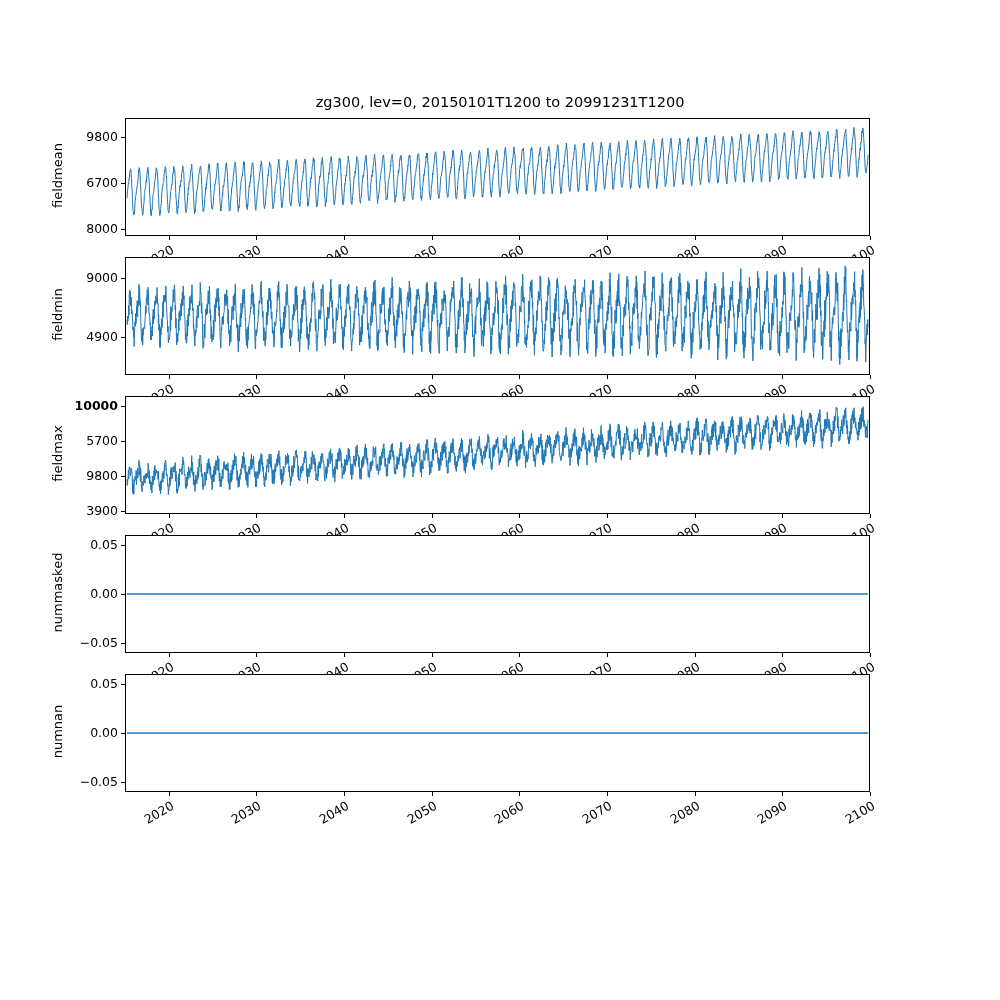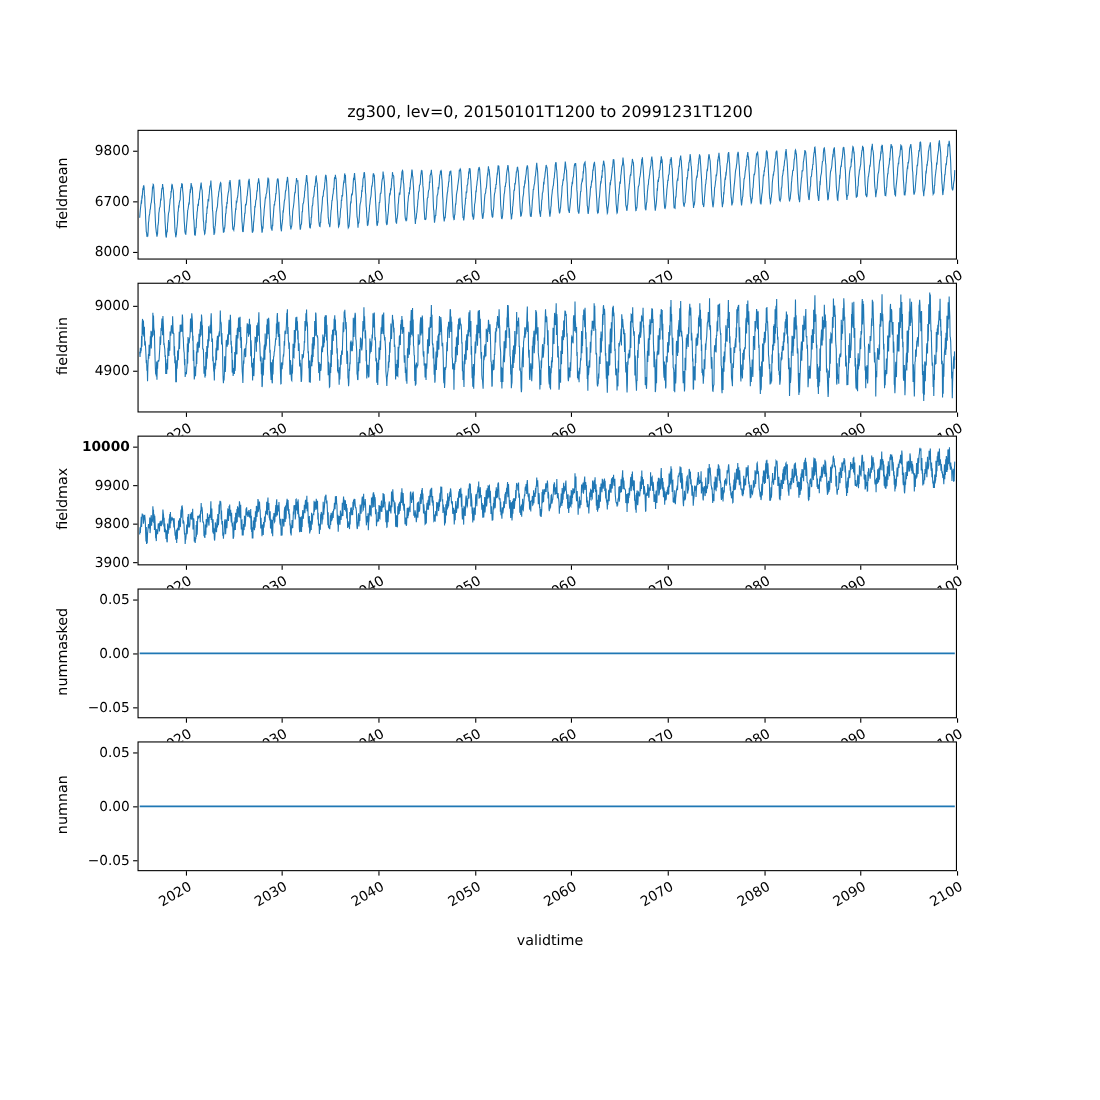--- a/index.html
+++ b/index.html
@@ -165,21 +165,21 @@
         <svg viewBox="0 0 743 116" preserveAspectRatio="none">
           <path d="M1.00 88.89 L1.29 82.40 L1.57 87.58 L1.86 82.46 L2.14 78.69 L2.43 72.89 L2.71 82.09 L3.00 75.40 L3.28 69.81 L3.57 71.84 L3.85 71.68 L4.14 70.77 L4.42 79.04 L4.71 76.97 L4.99 74.44 L5.28 71.67 L5.56 71.54 L5.85 74.02 L6.13 77.46 L6.42 87.82 L6.70 95.35 L6.99 82.10 L7.27 97.51 L7.56 87.08 L7.84 96.82 L8.13 88.13 L8.41 85.15 L8.70 82.42 L8.98 79.49 L9.27 81.04 L9.55 82.16 L9.84 83.31 L10.12 73.56 L10.41 87.63 L10.69 84.19 L10.98 76.07 L11.26 73.58 L11.55 71.34 L11.83 81.01 L12.12 74.98 L12.40 76.17 L12.69 77.24 L12.97 63.16 L13.26 68.58 L13.54 66.46 L13.83 78.40 L14.12 70.42 L14.40 84.72 L14.69 71.79 L14.97 77.61 L15.26 83.56 L15.54 92.26 L15.83 91.32 L16.11 94.91 L16.40 84.65 L16.68 84.85 L16.97 84.83 L17.25 88.63 L17.54 85.67 L17.82 78.82 L18.11 81.00 L18.39 83.47 L18.68 78.55 L18.96 86.22 L19.25 79.18 L19.53 76.91 L19.82 78.87 L20.10 81.21 L20.39 76.29 L20.67 81.34 L20.96 77.22 L21.24 79.88 L21.53 78.15 L21.81 74.68 L22.10 66.17 L22.38 69.17 L22.67 71.43 L22.95 81.64 L23.24 73.74 L23.52 86.77 L23.81 78.96 L24.09 86.31 L24.38 83.81 L24.66 87.25 L24.95 92.96 L25.23 85.01 L25.52 92.01 L25.80 95.99 L26.09 95.21 L26.37 78.98 L26.66 82.60 L26.94 88.12 L27.23 81.45 L27.52 84.89 L27.80 74.34 L28.09 75.16 L28.37 70.28 L28.66 83.18 L28.94 68.52 L29.23 78.79 L29.51 74.16 L29.80 74.13 L30.08 76.39 L30.37 72.83 L30.65 75.65 L30.94 74.40 L31.22 74.42 L31.51 76.30 L31.79 78.18 L32.08 82.53 L32.36 74.18 L32.65 83.19 L32.93 85.59 L33.22 89.92 L33.50 87.11 L33.79 93.57 L34.07 88.00 L34.36 84.92 L34.64 96.73 L34.93 83.80 L35.21 92.89 L35.50 82.76 L35.78 83.71 L36.07 85.33 L36.35 76.22 L36.64 83.21 L36.92 85.01 L37.21 74.12 L37.49 79.31 L37.78 81.19 L38.06 81.47 L38.35 69.85 L38.63 66.33 L38.92 73.59 L39.20 63.43 L39.49 63.06 L39.77 64.29 L40.06 67.34 L40.35 78.97 L40.63 77.29 L40.92 76.89 L41.20 78.16 L41.49 84.85 L41.77 89.21 L42.06 87.57 L42.34 97.56 L42.63 92.88 L42.91 93.56 L43.20 90.09 L43.48 84.39 L43.77 79.91 L44.05 88.59 L44.34 86.51 L44.62 72.76 L44.91 82.72 L45.19 70.25 L45.48 77.38 L45.76 81.14 L46.05 80.95 L46.33 81.52 L46.62 79.51 L46.90 70.00 L47.19 73.30 L47.47 75.03 L47.76 72.39 L48.04 68.73 L48.33 74.83 L48.61 74.62 L48.90 74.46 L49.18 65.48 L49.47 84.31 L49.75 76.75 L50.04 74.16 L50.32 76.33 L50.61 95.36 L50.89 91.16 L51.18 93.87 L51.46 96.56 L51.75 92.21 L52.03 93.27 L52.32 80.27 L52.60 90.97 L52.89 76.61 L53.18 89.20 L53.46 84.33 L53.75 71.85 L54.03 75.01 L54.32 73.48 L54.60 72.52 L54.89 72.94 L55.17 73.12 L55.46 71.66 L55.74 70.72 L56.03 77.66 L56.31 67.11 L56.60 70.25 L56.88 60.25 L57.17 67.77 L57.45 63.68 L57.74 65.24 L58.02 68.54 L58.31 76.70 L58.59 78.24 L58.88 77.04 L59.16 79.35 L59.45 90.49 L59.73 86.05 L60.02 91.44 L60.30 91.49 L60.59 79.86 L60.87 81.44 L61.16 89.08 L61.44 75.08 L61.73 75.98 L62.01 82.48 L62.30 79.42 L62.58 69.64 L62.87 77.79 L63.15 73.90 L63.44 73.64 L63.72 79.36 L64.01 80.75 L64.29 70.81 L64.58 73.81 L64.86 71.00 L65.15 73.63 L65.43 67.17 L65.72 58.66 L66.01 75.78 L66.29 66.76 L66.58 65.31 L66.86 78.20 L67.15 75.76 L67.43 87.08 L67.72 74.97 L68.00 88.27 L68.29 82.85 L68.57 84.27 L68.86 92.87 L69.14 94.43 L69.43 89.70 L69.71 77.94 L70.00 79.03 L70.28 86.43 L70.57 81.56 L70.85 86.75 L71.14 79.83 L71.42 74.54 L71.71 82.58 L71.99 70.33 L72.28 72.84 L72.56 80.51 L72.85 75.90 L73.13 61.75 L73.42 70.15 L73.70 63.43 L73.99 58.23 L74.27 59.66 L74.56 58.77 L74.84 61.49 L75.13 75.37 L75.41 67.08 L75.70 78.84 L75.98 79.97 L76.27 76.65 L76.55 90.13 L76.84 87.08 L77.12 92.70 L77.41 88.20 L77.69 88.96 L77.98 80.77 L78.26 76.53 L78.55 75.04 L78.83 76.05 L79.12 88.66 L79.41 81.71 L79.69 80.58 L79.98 75.23 L80.26 83.15 L80.55 76.76 L80.83 70.12 L81.12 65.85 L81.40 66.10 L81.69 76.61 L81.97 70.68 L82.26 62.91 L82.54 70.77 L82.83 61.59 L83.11 72.18 L83.40 69.99 L83.68 66.36 L83.97 74.18 L84.25 77.90 L84.54 69.19 L84.82 77.38 L85.11 81.52 L85.39 78.28 L85.68 83.43 L85.96 92.79 L86.25 91.78 L86.53 90.55 L86.82 77.17 L87.10 84.91 L87.39 80.50 L87.67 73.35 L87.96 84.84 L88.24 69.11 L88.53 78.74 L88.81 76.33 L89.10 76.82 L89.38 65.67 L89.67 77.55 L89.95 63.19 L90.24 68.77 L90.52 64.31 L90.81 67.41 L91.09 73.30 L91.38 65.77 L91.66 58.70 L91.95 60.56 L92.24 73.19 L92.52 73.88 L92.81 61.92 L93.09 77.50 L93.38 84.44 L93.66 75.98 L93.95 75.80 L94.23 89.91 L94.52 82.63 L94.80 84.75 L95.09 89.84 L95.37 79.49 L95.66 84.23 L95.94 84.30 L96.23 72.53 L96.51 72.81 L96.80 81.93 L97.08 78.66 L97.37 73.74 L97.65 65.82 L97.94 65.13 L98.22 64.19 L98.51 71.59 L98.79 70.32 L99.08 67.97 L99.36 72.88 L99.65 71.44 L99.93 70.02 L100.22 67.21 L100.50 67.19 L100.79 73.29 L101.07 68.68 L101.36 74.17 L101.64 72.02 L101.93 65.81 L102.21 84.46 L102.50 71.82 L102.78 86.72 L103.07 82.22 L103.35 92.45 L103.64 84.32 L103.92 92.54 L104.21 76.09 L104.49 84.17 L104.78 83.04 L105.07 73.14 L105.35 85.02 L105.64 76.15 L105.92 82.77 L106.21 67.73 L106.49 77.38 L106.78 76.18 L107.06 62.96 L107.35 63.70 L107.63 72.89 L107.92 67.87 L108.20 69.08 L108.49 56.70 L108.77 57.91 L109.06 68.24 L109.34 62.25 L109.63 64.61 L109.91 59.03 L110.20 65.54 L110.48 66.76 L110.77 74.19 L111.05 83.34 L111.34 73.62 L111.62 83.45 L111.91 81.88 L112.19 90.51 L112.48 79.99 L112.76 84.28 L113.05 79.73 L113.33 89.38 L113.62 77.62 L113.90 82.75 L114.19 80.36 L114.47 72.45 L114.76 73.30 L115.04 77.64 L115.33 70.64 L115.61 67.45 L115.90 70.31 L116.18 69.43 L116.47 59.20 L116.75 67.24 L117.04 71.36 L117.32 60.42 L117.61 55.20 L117.89 66.71 L118.18 62.83 L118.47 60.34 L118.75 73.28 L119.04 73.82 L119.32 76.12 L119.61 67.83 L119.89 83.29 L120.18 74.61 L120.46 83.86 L120.75 75.56 L121.03 87.97 L121.32 77.61 L121.60 75.66 L121.89 90.44 L122.17 77.06 L122.46 72.68 L122.74 75.94 L123.03 69.43 L123.31 70.99 L123.60 77.44 L123.88 76.88 L124.17 69.64 L124.45 66.31 L124.74 62.10 L125.02 72.87 L125.31 59.49 L125.59 56.96 L125.88 68.98 L126.16 71.53 L126.45 63.94 L126.73 62.45 L127.02 65.18 L127.30 68.00 L127.59 59.40 L127.87 66.30 L128.16 73.38 L128.44 78.23 L128.73 79.65 L129.01 80.18 L129.30 74.70 L129.58 90.03 L129.87 87.34 L130.15 82.63 L130.44 89.83 L130.72 74.66 L131.01 78.95 L131.30 76.56 L131.58 74.74 L131.87 81.63 L132.15 80.72 L132.44 67.88 L132.72 65.60 L133.01 63.85 L133.29 77.54 L133.58 62.51 L133.86 75.03 L134.15 73.13 L134.43 60.53 L134.72 59.64 L135.00 56.53 L135.29 59.15 L135.57 67.34 L135.86 57.66 L136.14 64.03 L136.43 70.59 L136.71 65.81 L137.00 74.40 L137.28 70.02 L137.57 80.67 L137.85 78.86 L138.14 88.08 L138.42 86.43 L138.71 89.82 L138.99 80.62 L139.28 83.44 L139.56 75.66 L139.85 82.38 L140.13 83.00 L140.42 75.81 L140.70 67.97 L140.99 70.68 L141.27 62.36 L141.56 63.21 L141.84 63.65 L142.13 62.21 L142.41 75.27 L142.70 71.91 L142.98 57.05 L143.27 56.81 L143.55 67.01 L143.84 61.15 L144.13 60.33 L144.41 61.97 L144.70 70.43 L144.98 57.00 L145.27 62.46 L145.55 72.22 L145.84 71.80 L146.12 83.07 L146.41 86.77 L146.69 72.76 L146.98 74.53 L147.26 86.42 L147.55 77.89 L147.83 73.20 L148.12 86.68 L148.40 72.10 L148.69 82.19 L148.97 70.81 L149.26 66.67 L149.54 74.68 L149.83 73.60 L150.11 68.53 L150.40 68.16 L150.68 61.83 L150.97 65.08 L151.25 69.52 L151.54 59.23 L151.82 57.47 L152.11 60.10 L152.39 65.52 L152.68 61.18 L152.96 53.68 L153.25 67.87 L153.53 61.30 L153.82 59.62 L154.10 71.36 L154.39 78.89 L154.67 73.33 L154.96 82.59 L155.24 72.08 L155.53 88.06 L155.81 83.47 L156.10 86.20 L156.38 76.40 L156.67 81.99 L156.95 84.75 L157.24 69.20 L157.53 78.33 L157.81 78.83 L158.10 75.82 L158.38 71.48 L158.67 70.35 L158.95 70.33 L159.24 70.58 L159.52 58.16 L159.81 68.13 L160.09 65.09 L160.38 60.05 L160.66 59.84 L160.95 59.42 L161.23 66.55 L161.52 56.48 L161.80 61.59 L162.09 60.04 L162.37 65.68 L162.66 58.30 L162.94 75.22 L163.23 69.12 L163.51 79.64 L163.80 79.14 L164.08 79.91 L164.37 88.49 L164.65 80.50 L164.94 79.97 L165.22 84.69 L165.51 70.54 L165.79 72.86 L166.08 68.40 L166.36 70.17 L166.65 79.70 L166.93 76.18 L167.22 69.77 L167.50 75.32 L167.79 59.24 L168.07 65.31 L168.36 70.85 L168.64 66.18 L168.93 64.14 L169.21 58.28 L169.50 54.19 L169.78 57.20 L170.07 53.62 L170.36 52.75 L170.64 60.64 L170.93 58.60 L171.21 57.94 L171.50 63.75 L171.78 70.90 L172.07 80.44 L172.35 68.67 L172.64 82.79 L172.92 80.61 L173.21 82.99 L173.49 83.06 L173.78 84.06 L174.06 79.00 L174.35 71.48 L174.63 80.26 L174.92 69.96 L175.20 69.21 L175.49 76.15 L175.77 75.79 L176.06 74.43 L176.34 70.01 L176.63 67.52 L176.91 73.97 L177.20 66.06 L177.48 67.26 L177.77 65.06 L178.05 60.05 L178.34 60.76 L178.62 66.04 L178.91 54.23 L179.19 61.62 L179.48 55.15 L179.76 53.98 L180.05 60.16 L180.33 62.10 L180.62 75.11 L180.90 79.68 L181.19 71.01 L181.47 86.35 L181.76 78.61 L182.04 73.75 L182.33 72.14 L182.61 75.79 L182.90 80.12 L183.19 78.62 L183.47 67.07 L183.76 70.00 L184.04 75.69 L184.33 70.83 L184.61 70.38 L184.90 72.30 L185.18 60.03 L185.47 63.15 L185.75 72.16 L186.04 59.58 L186.32 54.41 L186.61 59.46 L186.89 57.03 L187.18 66.70 L187.46 58.81 L187.75 59.25 L188.03 57.87 L188.32 67.88 L188.60 64.68 L188.89 61.09 L189.17 74.41 L189.46 64.50 L189.74 70.89 L190.03 83.03 L190.31 76.69 L190.60 78.26 L190.88 78.48 L191.17 82.04 L191.45 81.22 L191.74 84.00 L192.02 68.44 L192.31 79.71 L192.59 69.73 L192.88 64.86 L193.16 64.77 L193.45 64.74 L193.73 71.36 L194.02 66.70 L194.30 69.71 L194.59 71.23 L194.87 59.11 L195.16 66.53 L195.44 57.26 L195.73 63.49 L196.02 56.44 L196.30 59.53 L196.59 56.65 L196.87 61.00 L197.16 65.12 L197.44 63.97 L197.73 65.58 L198.01 68.11 L198.30 78.12 L198.58 82.81 L198.87 83.90 L199.15 78.48 L199.44 77.63 L199.72 71.38 L200.01 69.60 L200.29 81.69 L200.58 75.33 L200.86 71.18 L201.15 76.53 L201.43 61.73 L201.72 69.84 L202.00 65.31 L202.29 70.10 L202.57 63.08 L202.86 61.21 L203.14 56.13 L203.43 54.50 L203.71 56.69 L204.00 67.06 L204.28 66.57 L204.57 51.79 L204.85 64.55 L205.14 59.06 L205.42 62.25 L205.71 61.31 L205.99 56.56 L206.28 61.47 L206.56 69.11 L206.85 75.97 L207.13 80.59 L207.42 72.31 L207.70 73.10 L207.99 77.48 L208.27 77.57 L208.56 69.57 L208.84 84.93 L209.13 78.17 L209.42 76.16 L209.70 69.33 L209.99 63.23 L210.27 62.00 L210.56 71.46 L210.84 64.44 L211.13 62.74 L211.41 72.49 L211.70 55.98 L211.98 56.17 L212.27 60.52 L212.55 54.63 L212.84 64.50 L213.12 52.39 L213.41 50.98 L213.69 50.98 L213.98 63.93 L214.26 52.65 L214.55 57.09 L214.83 54.79 L215.12 57.13 L215.40 70.42 L215.69 65.96 L215.97 66.81 L216.26 81.49 L216.54 76.81 L216.83 77.66 L217.11 75.29 L217.40 77.17 L217.68 69.09 L217.97 69.26 L218.25 77.18 L218.54 62.09 L218.82 63.32 L219.11 73.97 L219.39 74.31 L219.68 63.07 L219.96 67.66 L220.25 67.50 L220.53 61.74 L220.82 58.05 L221.10 68.38 L221.39 63.54 L221.67 63.20 L221.96 64.61 L222.25 51.25 L222.53 63.53 L222.82 63.60 L223.10 52.03 L223.39 54.86 L223.67 60.91 L223.96 59.27 L224.24 66.06 L224.53 66.29 L224.81 77.76 L225.10 66.91 L225.38 76.51 L225.67 82.36 L225.95 82.16 L226.24 67.81 L226.52 67.41 L226.81 77.83 L227.09 71.53 L227.38 62.91 L227.66 60.74 L227.95 58.84 L228.23 67.74 L228.52 62.42 L228.80 64.62 L229.09 67.08 L229.37 69.71 L229.66 63.24 L229.94 49.86 L230.23 64.01 L230.51 58.46 L230.80 58.19 L231.08 47.89 L231.37 53.20 L231.65 57.86 L231.94 59.20 L232.22 58.05 L232.51 64.93 L232.79 69.84 L233.08 59.72 L233.36 64.40 L233.65 80.42 L233.93 82.09 L234.22 80.09 L234.50 71.40 L234.79 76.72 L235.08 82.31 L235.36 81.22 L235.65 63.13 L235.93 71.14 L236.22 69.11 L236.50 60.64 L236.79 70.14 L237.07 67.41 L237.36 59.15 L237.64 67.56 L237.93 64.89 L238.21 59.26 L238.50 54.83 L238.78 50.46 L239.07 60.34 L239.35 46.85 L239.64 52.66 L239.92 50.87 L240.21 62.55 L240.49 51.21 L240.78 59.08 L241.06 65.22 L241.35 67.29 L241.63 60.95 L241.92 70.57 L242.20 79.65 L242.49 77.66 L242.77 76.99 L243.06 73.51 L243.34 81.04 L243.63 80.19 L243.91 70.90 L244.20 65.17 L244.48 65.09 L244.77 74.21 L245.05 64.59 L245.34 71.91 L245.62 65.42 L245.91 66.82 L246.19 63.54 L246.48 64.70 L246.76 68.58 L247.05 51.25 L247.33 49.85 L247.62 52.39 L247.90 55.18 L248.19 60.29 L248.48 57.06 L248.76 56.75 L249.05 51.02 L249.33 57.22 L249.62 49.81 L249.90 55.36 L250.19 70.97 L250.47 70.61 L250.76 69.21 L251.04 73.68 L251.33 66.88 L251.61 68.65 L251.90 70.97 L252.18 72.60 L252.47 77.79 L252.75 74.68 L253.04 69.76 L253.32 61.18 L253.61 59.72 L253.89 73.59 L254.18 67.33 L254.46 58.87 L254.75 68.48 L255.03 64.16 L255.32 68.03 L255.60 65.52 L255.89 54.99 L256.17 59.04 L256.46 51.79 L256.74 61.07 L257.03 58.95 L257.31 48.40 L257.60 49.72 L257.88 46.76 L258.17 57.00 L258.45 51.76 L258.74 62.37 L259.02 69.70 L259.31 61.40 L259.59 65.73 L259.88 69.53 L260.16 70.22 L260.45 79.52 L260.73 79.12 L261.02 67.31 L261.31 75.15 L261.59 78.79 L261.88 64.68 L262.16 60.19 L262.45 64.30 L262.73 66.31 L263.02 58.77 L263.30 57.40 L263.59 66.41 L263.87 53.87 L264.16 59.18 L264.44 53.37 L264.73 62.45 L265.01 49.67 L265.30 48.05 L265.58 55.02 L265.87 47.05 L266.15 49.64 L266.44 46.39 L266.72 58.09 L267.01 59.90 L267.29 53.87 L267.58 62.66 L267.86 58.01 L268.15 68.73 L268.43 76.66 L268.72 76.13 L269.00 70.82 L269.29 73.94 L269.57 77.37 L269.86 70.98 L270.14 67.48 L270.43 70.40 L270.71 71.48 L271.00 59.48 L271.28 72.21 L271.57 61.12 L271.85 61.06 L272.14 60.48 L272.42 63.13 L272.71 67.60 L272.99 65.25 L273.28 56.82 L273.56 63.73 L273.85 53.03 L274.14 51.14 L274.42 59.13 L274.71 45.32 L274.99 51.27 L275.28 49.23 L275.56 45.56 L275.85 56.64 L276.13 58.83 L276.42 56.88 L276.70 69.44 L276.99 61.65 L277.27 68.00 L277.56 64.62 L277.84 64.65 L278.13 80.72 L278.41 67.55 L278.70 78.77 L278.98 77.24 L279.27 61.42 L279.55 62.48 L279.84 71.56 L280.12 59.54 L280.41 58.11 L280.69 66.20 L280.98 51.51 L281.26 64.60 L281.55 54.41 L281.83 63.31 L282.12 57.66 L282.40 57.79 L282.69 54.25 L282.97 50.17 L283.26 54.80 L283.54 47.02 L283.83 48.78 L284.11 52.43 L284.40 59.99 L284.68 60.10 L284.97 61.65 L285.25 58.70 L285.54 69.40 L285.82 70.04 L286.11 66.33 L286.39 64.68 L286.68 69.04 L286.96 79.91 L287.25 73.22 L287.54 66.51 L287.82 75.88 L288.11 62.69 L288.39 58.59 L288.68 63.89 L288.96 69.29 L289.25 66.00 L289.53 64.81 L289.82 61.73 L290.10 55.57 L290.39 65.30 L290.67 61.37 L290.96 52.21 L291.24 49.64 L291.53 55.53 L291.81 47.49 L292.10 55.22 L292.38 52.90 L292.67 53.12 L292.95 46.35 L293.24 55.46 L293.52 63.57 L293.81 51.84 L294.09 69.95 L294.38 75.19 L294.66 65.07 L294.95 75.06 L295.23 67.71 L295.52 79.92 L295.80 62.79 L296.09 71.68 L296.37 63.93 L296.66 65.71 L296.94 72.04 L297.23 61.90 L297.51 55.62 L297.80 53.43 L298.08 56.90 L298.37 62.24 L298.65 63.75 L298.94 62.93 L299.22 55.79 L299.51 56.96 L299.79 47.19 L300.08 49.66 L300.37 56.12 L300.65 43.98 L300.94 42.49 L301.22 47.17 L301.51 42.76 L301.79 49.14 L302.08 63.51 L302.36 51.41 L302.65 54.81 L302.93 59.03 L303.22 69.94 L303.50 67.98 L303.79 78.00 L304.07 64.48 L304.36 70.74 L304.64 74.31 L304.93 76.06 L305.21 68.41 L305.50 64.32 L305.78 70.03 L306.07 70.27 L306.35 55.60 L306.64 52.25 L306.92 60.86 L307.21 52.10 L307.49 63.25 L307.78 51.23 L308.06 50.41 L308.35 47.94 L308.63 45.05 L308.92 50.55 L309.20 40.82 L309.49 56.45 L309.77 51.28 L310.06 55.63 L310.34 47.57 L310.63 45.86 L310.91 53.91 L311.20 54.68 L311.48 52.95 L311.77 61.06 L312.05 66.49 L312.34 60.26 L312.62 66.82 L312.91 73.57 L313.20 66.81 L313.48 61.88 L313.77 73.52 L314.05 67.59 L314.34 64.05 L314.62 54.94 L314.91 68.77 L315.19 64.76 L315.48 55.62 L315.76 55.40 L316.05 48.65 L316.33 63.43 L316.62 60.73 L316.90 46.97 L317.19 49.96 L317.47 56.48 L317.76 45.06 L318.04 45.42 L318.33 55.16 L318.61 44.72 L318.90 44.34 L319.18 50.99 L319.47 60.35 L319.75 49.24 L320.04 57.02 L320.32 70.17 L320.61 68.48 L320.89 63.25 L321.18 69.64 L321.46 76.36 L321.75 71.48 L322.03 75.89 L322.32 67.28 L322.60 60.40 L322.89 66.08 L323.17 54.64 L323.46 57.07 L323.74 60.19 L324.03 65.03 L324.31 62.72 L324.60 49.15 L324.88 54.10 L325.17 45.86 L325.45 56.02 L325.74 52.25 L326.03 47.60 L326.31 55.36 L326.60 43.03 L326.88 42.25 L327.17 41.65 L327.45 48.43 L327.74 56.92 L328.02 56.29 L328.31 57.17 L328.59 55.93 L328.88 68.17 L329.16 59.21 L329.45 71.37 L329.73 67.04 L330.02 70.92 L330.30 74.57 L330.59 64.28 L330.87 65.15 L331.16 69.81 L331.44 67.20 L331.73 64.74 L332.01 58.60 L332.30 64.48 L332.58 64.18 L332.87 55.16 L333.15 51.99 L333.44 52.81 L333.72 50.44 L334.01 61.22 L334.29 50.51 L334.58 46.55 L334.86 51.88 L335.15 45.65 L335.43 41.17 L335.72 55.05 L336.00 48.76 L336.29 42.99 L336.57 50.01 L336.86 55.71 L337.14 62.28 L337.43 65.50 L337.71 57.67 L338.00 65.59 L338.28 73.83 L338.57 59.73 L338.85 61.02 L339.14 60.59 L339.43 76.10 L339.71 72.07 L340.00 58.39 L340.28 69.93 L340.57 56.88 L340.85 59.60 L341.14 55.70 L341.42 65.67 L341.71 64.39 L341.99 59.59 L342.28 55.97 L342.56 58.51 L342.85 48.38 L343.13 56.19 L343.42 45.74 L343.70 42.05 L343.99 43.14 L344.27 43.88 L344.56 44.21 L344.84 48.77 L345.13 47.67 L345.41 41.56 L345.70 55.47 L345.98 51.51 L346.27 53.43 L346.55 69.12 L346.84 66.07 L347.12 63.31 L347.41 71.13 L347.69 68.12 L347.98 61.65 L348.26 72.75 L348.55 63.78 L348.83 63.41 L349.12 56.53 L349.40 66.21 L349.69 66.72 L349.97 63.26 L350.26 59.58 L350.54 55.75 L350.83 52.27 L351.11 54.13 L351.40 46.76 L351.68 45.48 L351.97 49.00 L352.26 42.93 L352.54 44.60 L352.83 52.06 L353.11 42.16 L353.40 39.32 L353.68 45.47 L353.97 53.22 L354.25 54.89 L354.54 52.89 L354.82 58.97 L355.11 51.54 L355.39 64.74 L355.68 66.21 L355.96 60.78 L356.25 58.26 L356.53 68.01 L356.82 58.55 L357.10 58.31 L357.39 58.38 L357.67 58.62 L357.96 53.82 L358.24 62.18 L358.53 61.86 L358.81 58.66 L359.10 48.78 L359.38 60.44 L359.67 51.90 L359.95 51.56 L360.24 52.16 L360.52 54.83 L360.81 46.57 L361.09 51.58 L361.38 44.53 L361.66 45.14 L361.95 37.19 L362.23 43.92 L362.52 45.30 L362.80 39.55 L363.09 46.44 L363.37 61.41 L363.66 52.58 L363.94 51.34 L364.23 53.74 L364.51 65.14 L364.80 63.65 L365.09 71.43 L365.37 71.81 L365.66 65.83 L365.94 72.90 L366.23 69.56 L366.51 66.79 L366.80 50.30 L367.08 60.48 L367.37 47.90 L367.65 55.37 L367.94 59.43 L368.22 58.57 L368.51 49.04 L368.79 47.70 L369.08 52.48 L369.36 48.82 L369.65 50.28 L369.93 46.20 L370.22 42.38 L370.50 50.28 L370.79 42.37 L371.07 46.21 L371.36 45.55 L371.64 39.95 L371.93 43.57 L372.21 56.18 L372.50 50.09 L372.78 52.78 L373.07 65.44 L373.35 67.82 L373.64 61.68 L373.92 65.96 L374.21 60.82 L374.49 64.56 L374.78 58.08 L375.06 53.50 L375.35 53.09 L375.63 60.87 L375.92 60.02 L376.20 57.68 L376.49 57.21 L376.77 53.89 L377.06 50.53 L377.34 43.24 L377.63 49.88 L377.91 41.47 L378.20 43.19 L378.49 52.74 L378.77 51.97 L379.06 50.26 L379.34 46.07 L379.63 51.46 L379.91 51.47 L380.20 38.44 L380.48 50.08 L380.77 55.38 L381.05 55.13 L381.34 51.32 L381.62 55.53 L381.91 56.71 L382.19 59.71 L382.48 70.05 L382.76 62.96 L383.05 64.33 L383.33 63.98 L383.62 60.55 L383.90 58.44 L384.19 51.75 L384.47 58.25 L384.76 63.02 L385.04 46.66 L385.33 60.52 L385.61 51.08 L385.90 57.20 L386.18 46.97 L386.47 41.91 L386.75 51.89 L387.04 45.32 L387.32 45.92 L387.61 48.70 L387.89 48.09 L388.18 42.55 L388.46 39.86 L388.75 48.93 L389.03 50.14 L389.32 56.61 L389.60 52.61 L389.89 56.80 L390.17 65.56 L390.46 52.41 L390.74 64.11 L391.03 69.29 L391.32 59.36 L391.60 64.65 L391.89 63.21 L392.17 53.56 L392.46 60.78 L392.74 62.61 L393.03 63.13 L393.31 48.46 L393.60 57.77 L393.88 61.50 L394.17 49.36 L394.45 55.72 L394.74 46.95 L395.02 52.79 L395.31 50.87 L395.59 50.13 L395.88 47.13 L396.16 51.47 L396.45 47.78 L396.73 33.24 L397.02 46.39 L397.30 45.07 L397.59 36.25 L397.87 54.76 L398.16 58.75 L398.44 50.24 L398.73 49.42 L399.01 58.23 L399.30 58.61 L399.58 70.86 L399.87 62.12 L400.15 62.16 L400.44 63.33 L400.72 54.27 L401.01 65.17 L401.29 64.00 L401.58 57.83 L401.86 61.18 L402.15 62.08 L402.43 53.20 L402.72 43.47 L403.00 50.94 L403.29 46.46 L403.57 45.93 L403.86 43.26 L404.15 41.64 L404.43 51.87 L404.72 48.15 L405.00 42.14 L405.29 39.13 L405.57 36.29 L405.86 48.33 L406.14 45.47 L406.43 41.21 L406.71 45.67 L407.00 43.85 L407.28 59.80 L407.57 54.64 L407.85 63.95 L408.14 59.18 L408.42 57.92 L408.71 64.67 L408.99 61.34 L409.28 69.76 L409.56 63.57 L409.85 61.20 L410.13 50.79 L410.42 57.74 L410.70 50.06 L410.99 48.24 L411.27 48.77 L411.56 54.74 L411.84 48.19 L412.13 56.76 L412.41 56.23 L412.70 39.90 L412.98 46.14 L413.27 47.44 L413.55 50.98 L413.84 41.58 L414.12 40.49 L414.41 41.16 L414.69 47.49 L414.98 36.85 L415.26 49.10 L415.55 50.21 L415.83 43.14 L416.12 62.81 L416.40 48.34 L416.69 66.62 L416.97 61.26 L417.26 68.16 L417.55 57.25 L417.83 66.21 L418.12 52.79 L418.40 60.70 L418.69 64.71 L418.97 57.63 L419.26 53.10 L419.54 45.66 L419.83 59.16 L420.11 48.10 L420.40 42.60 L420.68 44.79 L420.97 45.06 L421.25 50.46 L421.54 38.16 L421.82 41.93 L422.11 39.23 L422.39 47.19 L422.68 43.81 L422.96 44.09 L423.25 42.04 L423.53 37.97 L423.82 49.25 L424.10 40.09 L424.39 49.90 L424.67 56.08 L424.96 47.04 L425.24 57.55 L425.53 59.20 L425.81 58.85 L426.10 66.23 L426.38 57.18 L426.67 62.04 L426.95 56.65 L427.24 49.93 L427.52 48.24 L427.81 58.60 L428.09 50.69 L428.38 44.87 L428.66 43.03 L428.95 50.68 L429.23 48.59 L429.52 50.93 L429.80 39.66 L430.09 37.86 L430.38 47.25 L430.66 46.35 L430.95 36.71 L431.23 38.81 L431.52 41.38 L431.80 34.50 L432.09 43.64 L432.37 44.72 L432.66 42.77 L432.94 38.33 L433.23 50.32 L433.51 54.47 L433.80 58.23 L434.08 59.64 L434.37 60.27 L434.65 59.41 L434.94 63.52 L435.22 61.08 L435.51 62.49 L435.79 56.96 L436.08 56.21 L436.36 55.07 L436.65 45.62 L436.93 59.06 L437.22 56.60 L437.50 44.74 L437.79 51.17 L438.07 47.76 L438.36 50.32 L438.64 38.63 L438.93 50.46 L439.21 41.78 L439.50 37.90 L439.78 35.40 L440.07 30.50 L440.35 47.66 L440.64 37.05 L440.92 45.50 L441.21 39.85 L441.49 47.70 L441.78 47.03 L442.06 47.50 L442.35 48.04 L442.63 48.71 L442.92 60.35 L443.21 58.93 L443.49 56.49 L443.78 52.05 L444.06 68.51 L444.35 55.84 L444.63 54.56 L444.92 51.26 L445.20 60.39 L445.49 52.53 L445.77 55.78 L446.06 46.56 L446.34 53.53 L446.63 46.04 L446.91 45.66 L447.20 38.81 L447.48 36.56 L447.77 49.46 L448.05 45.51 L448.34 33.97 L448.62 45.13 L448.91 31.62 L449.19 42.68 L449.48 39.49 L449.76 47.89 L450.05 48.83 L450.33 43.61 L450.62 39.82 L450.90 58.31 L451.19 52.86 L451.47 59.93 L451.76 66.43 L452.04 57.36 L452.33 69.03 L452.61 51.16 L452.90 53.09 L453.18 48.84 L453.47 61.18 L453.75 62.22 L454.04 58.93 L454.32 50.28 L454.61 50.76 L454.89 53.67 L455.18 52.17 L455.46 54.28 L455.75 52.01 L456.04 40.66 L456.32 49.50 L456.61 43.48 L456.89 35.86 L457.18 47.55 L457.46 30.76 L457.75 43.19 L458.03 36.71 L458.32 43.77 L458.60 42.30 L458.89 38.61 L459.17 52.53 L459.46 51.11 L459.74 44.78 L460.03 48.18 L460.31 50.01 L460.60 58.41 L460.88 68.14 L461.17 67.22 L461.45 51.95 L461.74 51.69 L462.02 50.91 L462.31 53.73 L462.59 52.57 L462.88 43.08 L463.16 43.81 L463.45 48.28 L463.73 55.58 L464.02 54.44 L464.30 46.50 L464.59 47.83 L464.87 45.28 L465.16 49.15 L465.44 32.35 L465.73 44.76 L466.01 43.99 L466.30 40.39 L466.58 36.99 L466.87 36.51 L467.15 45.10 L467.44 49.31 L467.72 41.10 L468.01 43.19 L468.29 48.95 L468.58 59.34 L468.86 54.81 L469.15 52.36 L469.44 59.14 L469.72 55.25 L470.01 65.65 L470.29 50.83 L470.58 48.95 L470.86 53.93 L471.15 60.28 L471.43 51.78 L471.72 40.79 L472.00 43.66 L472.29 43.09 L472.57 37.37 L472.86 53.36 L473.14 51.95 L473.43 50.64 L473.71 38.76 L474.00 39.21 L474.28 48.10 L474.57 46.21 L474.85 32.91 L475.14 28.50 L475.42 40.87 L475.71 43.18 L475.99 47.51 L476.28 37.46 L476.56 48.83 L476.85 40.94 L477.13 55.00 L477.42 45.98 L477.70 47.55 L477.99 51.18 L478.27 61.96 L478.56 49.64 L478.84 52.25 L479.13 57.88 L479.41 55.73 L479.70 56.10 L479.98 50.36 L480.27 52.36 L480.55 48.24 L480.84 50.26 L481.12 45.46 L481.41 52.96 L481.69 44.49 L481.98 52.05 L482.27 33.53 L482.55 45.94 L482.84 39.97 L483.12 43.63 L483.41 31.61 L483.69 42.53 L483.98 26.81 L484.26 38.63 L484.55 29.24 L484.83 43.37 L485.12 50.18 L485.40 39.77 L485.69 39.56 L485.97 59.08 L486.26 59.34 L486.54 57.86 L486.83 55.21 L487.11 59.96 L487.40 48.68 L487.68 58.21 L487.97 61.38 L488.25 55.91 L488.54 53.81 L488.82 50.76 L489.11 47.43 L489.39 46.86 L489.68 44.38 L489.96 48.59 L490.25 40.42 L490.53 35.29 L490.82 36.60 L491.10 35.62 L491.39 33.24 L491.67 32.90 L491.96 34.44 L492.24 26.99 L492.53 40.07 L492.81 41.77 L493.10 27.77 L493.38 36.70 L493.67 47.38 L493.95 32.96 L494.24 37.95 L494.52 39.49 L494.81 53.55 L495.10 60.27 L495.38 63.27 L495.67 55.73 L495.95 55.94 L496.24 49.22 L496.52 57.94 L496.81 52.11 L497.09 56.99 L497.38 52.38 L497.66 46.72 L497.95 40.53 L498.23 44.48 L498.52 36.54 L498.80 36.03 L499.09 51.74 L499.37 49.21 L499.66 48.63 L499.94 47.52 L500.23 39.63 L500.51 29.32 L500.80 30.46 L501.08 31.60 L501.37 38.19 L501.65 31.90 L501.94 43.14 L502.22 38.76 L502.51 44.17 L502.79 46.05 L503.08 53.59 L503.36 44.39 L503.65 52.89 L503.93 49.98 L504.22 62.84 L504.50 58.15 L504.79 55.82 L505.07 53.15 L505.36 45.52 L505.64 44.45 L505.93 47.47 L506.21 49.13 L506.50 45.01 L506.78 54.88 L507.07 48.53 L507.35 44.32 L507.64 43.84 L507.92 40.37 L508.21 37.22 L508.50 43.88 L508.78 32.09 L509.07 35.20 L509.35 35.67 L509.64 41.19 L509.92 42.85 L510.21 40.22 L510.49 39.49 L510.78 41.91 L511.06 40.52 L511.35 31.47 L511.63 51.71 L511.92 46.60 L512.20 41.05 L512.49 49.07 L512.77 45.81 L513.06 56.40 L513.34 57.94 L513.63 46.62 L513.91 47.43 L514.20 45.00 L514.48 46.83 L514.77 53.20 L515.05 53.82 L515.34 45.30 L515.62 37.11 L515.91 48.61 L516.19 51.45 L516.48 45.62 L516.76 46.17 L517.05 46.52 L517.33 45.02 L517.62 28.60 L517.90 42.65 L518.19 42.53 L518.47 38.56 L518.76 24.82 L519.04 32.77 L519.33 30.64 L519.61 27.97 L519.90 33.98 L520.18 36.07 L520.47 44.30 L520.75 44.73 L521.04 47.87 L521.33 46.32 L521.61 51.79 L521.90 60.20 L522.18 51.77 L522.47 53.51 L522.75 57.68 L523.04 58.61 L523.32 41.05 L523.61 43.38 L523.89 48.32 L524.18 36.10 L524.46 43.07 L524.75 43.20 L525.03 49.47 L525.32 36.83 L525.60 44.30 L525.89 46.08 L526.17 29.25 L526.46 35.93 L526.74 34.04 L527.03 25.00 L527.31 34.85 L527.60 26.21 L527.88 40.03 L528.17 29.13 L528.45 30.05 L528.74 41.21 L529.02 40.86 L529.31 42.95 L529.59 55.48 L529.88 57.46 L530.16 46.75 L530.45 48.95 L530.73 56.32 L531.02 45.70 L531.30 58.97 L531.59 52.18 L531.87 48.61 L532.16 50.64 L532.44 49.97 L532.73 39.61 L533.01 40.60 L533.30 42.65 L533.58 38.08 L533.87 42.36 L534.16 44.59 L534.44 40.56 L534.73 42.74 L535.01 30.48 L535.30 32.69 L535.58 32.76 L535.87 30.66 L536.15 26.89 L536.44 25.16 L536.72 29.41 L537.01 35.90 L537.29 44.14 L537.58 42.34 L537.86 49.01 L538.15 45.20 L538.43 53.46 L538.72 51.44 L539.00 55.88 L539.29 50.82 L539.57 56.08 L539.86 49.36 L540.14 60.01 L540.43 59.72 L540.71 44.04 L541.00 44.59 L541.28 38.86 L541.57 48.60 L541.85 38.00 L542.14 32.63 L542.42 48.18 L542.71 45.80 L542.99 41.86 L543.28 41.56 L543.56 29.17 L543.85 38.95 L544.13 35.94 L544.42 36.07 L544.70 23.81 L544.99 39.15 L545.27 28.96 L545.56 28.63 L545.84 35.67 L546.13 44.16 L546.41 30.62 L546.70 35.93 L546.98 42.42 L547.27 41.08 L547.56 47.64 L547.84 48.04 L548.13 47.60 L548.41 47.88 L548.70 53.22 L548.98 52.11 L549.27 54.06 L549.55 46.76 L549.84 52.22 L550.12 35.51 L550.41 48.56 L550.69 42.26 L550.98 44.55 L551.26 38.06 L551.55 39.16 L551.83 44.10 L552.12 35.45 L552.40 27.73 L552.69 36.77 L552.97 33.10 L553.26 35.41 L553.54 27.75 L553.83 32.76 L554.11 25.96 L554.40 37.36 L554.68 42.96 L554.97 40.69 L555.25 46.19 L555.54 43.83 L555.82 51.53 L556.11 56.02 L556.39 47.60 L556.68 55.28 L556.96 43.77 L557.25 49.00 L557.53 50.34 L557.82 51.59 L558.10 52.08 L558.39 49.94 L558.67 47.62 L558.96 39.69 L559.24 46.27 L559.53 45.93 L559.81 43.96 L560.10 44.35 L560.39 30.62 L560.67 33.15 L560.96 43.00 L561.24 35.82 L561.53 31.66 L561.81 34.08 L562.10 24.47 L562.38 23.84 L562.67 27.00 L562.95 34.00 L563.24 31.36 L563.52 33.13 L563.81 38.43 L564.09 46.77 L564.38 48.26 L564.66 50.04 L564.95 53.66 L565.23 54.93 L565.52 50.01 L565.80 57.59 L566.09 55.70 L566.37 46.47 L566.66 42.85 L566.94 53.52 L567.23 47.63 L567.51 35.95 L567.80 41.52 L568.08 31.46 L568.37 31.72 L568.65 34.32 L568.94 42.91 L569.22 40.90 L569.51 29.98 L569.79 42.08 L570.08 24.22 L570.36 33.57 L570.65 21.73 L570.93 30.59 L571.22 20.86 L571.50 36.32 L571.79 38.50 L572.07 24.07 L572.36 30.00 L572.64 37.35 L572.93 35.12 L573.22 38.68 L573.50 43.05 L573.79 58.23 L574.07 52.61 L574.36 58.06 L574.64 56.54 L574.93 46.05 L575.21 55.36 L575.50 52.26 L575.78 40.97 L576.07 40.69 L576.35 32.98 L576.64 41.63 L576.92 39.58 L577.21 43.61 L577.49 39.26 L577.78 38.55 L578.06 37.06 L578.35 27.11 L578.63 39.25 L578.92 32.97 L579.20 30.09 L579.49 21.93 L579.77 22.45 L580.06 24.95 L580.34 21.96 L580.63 26.34 L580.91 34.31 L581.20 44.85 L581.48 40.87 L581.77 37.37 L582.05 36.48 L582.34 47.50 L582.62 56.79 L582.91 42.22 L583.19 57.83 L583.48 46.67 L583.76 53.80 L584.05 39.18 L584.33 41.45 L584.62 39.65 L584.90 43.98 L585.19 47.59 L585.47 33.27 L585.76 36.94 L586.05 29.56 L586.33 42.91 L586.62 27.73 L586.90 31.83 L587.19 26.81 L587.47 39.75 L587.76 31.03 L588.04 34.56 L588.33 24.34 L588.61 23.85 L588.90 29.12 L589.18 25.83 L589.47 39.19 L589.75 25.07 L590.04 43.34 L590.32 39.22 L590.61 49.47 L590.89 50.09 L591.18 53.62 L591.46 43.79 L591.75 42.74 L592.03 42.40 L592.32 43.62 L592.60 40.31 L592.89 47.73 L593.17 37.57 L593.46 42.88 L593.74 43.43 L594.03 32.88 L594.31 29.09 L594.60 35.89 L594.88 37.63 L595.17 40.55 L595.45 41.96 L595.74 32.36 L596.02 25.22 L596.31 37.01 L596.59 24.87 L596.88 25.13 L597.16 24.62 L597.45 35.42 L597.73 28.85 L598.02 32.99 L598.30 40.14 L598.59 35.61 L598.87 45.87 L599.16 42.63 L599.45 42.25 L599.73 41.73 L600.02 46.81 L600.30 55.41 L600.59 41.09 L600.87 48.18 L601.16 52.92 L601.44 51.39 L601.73 36.94 L602.01 49.27 L602.30 33.36 L602.58 48.08 L602.87 32.54 L603.15 29.34 L603.44 35.70 L603.72 37.23 L604.01 36.08 L604.29 29.74 L604.58 40.38 L604.86 24.03 L605.15 23.25 L605.43 29.94 L605.72 20.89 L606.00 27.00 L606.29 19.24 L606.57 35.78 L606.86 22.79 L607.14 26.52 L607.43 30.27 L607.71 41.16 L608.00 41.38 L608.28 42.33 L608.57 42.72 L608.85 56.48 L609.14 57.59 L609.42 57.13 L609.71 45.41 L609.99 54.87 L610.28 39.11 L610.56 43.04 L610.85 38.05 L611.13 42.55 L611.42 41.27 L611.70 45.73 L611.99 45.04 L612.28 27.88 L612.56 32.09 L612.85 31.05 L613.13 37.11 L613.42 39.44 L613.70 23.56 L613.99 19.71 L614.27 20.07 L614.56 34.59 L614.84 34.19 L615.13 19.93 L615.41 31.78 L615.70 22.34 L615.98 24.89 L616.27 33.01 L616.55 38.06 L616.84 45.81 L617.12 38.05 L617.41 47.34 L617.69 46.46 L617.98 46.70 L618.26 44.04 L618.55 43.63 L618.83 51.48 L619.12 38.50 L619.40 37.83 L619.69 35.65 L619.97 40.04 L620.26 40.26 L620.54 35.39 L620.83 30.67 L621.11 27.42 L621.40 37.15 L621.68 35.41 L621.97 32.84 L622.25 30.01 L622.54 25.28 L622.82 30.30 L623.11 26.73 L623.39 33.86 L623.68 30.65 L623.96 20.97 L624.25 36.35 L624.53 22.37 L624.82 27.18 L625.11 33.51 L625.39 32.75 L625.68 45.58 L625.96 48.50 L626.25 52.86 L626.53 41.84 L626.82 51.66 L627.10 40.16 L627.39 49.28 L627.67 49.41 L627.96 40.46 L628.24 48.11 L628.53 36.71 L628.81 40.36 L629.10 27.31 L629.38 35.20 L629.67 42.10 L629.95 33.48 L630.24 26.68 L630.52 25.40 L630.81 27.79 L631.09 27.16 L631.38 18.42 L631.66 18.02 L631.95 22.86 L632.23 19.63 L632.52 23.64 L632.80 27.79 L633.09 26.54 L633.37 27.04 L633.66 30.66 L633.94 45.17 L634.23 36.27 L634.51 35.55 L634.80 50.63 L635.08 52.72 L635.37 47.73 L635.65 47.84 L635.94 47.59 L636.22 48.23 L636.51 44.06 L636.79 32.27 L637.08 33.67 L637.36 38.25 L637.65 42.30 L637.93 28.06 L638.22 32.19 L638.51 34.74 L638.79 33.08 L639.08 37.47 L639.36 23.41 L639.65 25.08 L639.93 31.13 L640.22 30.14 L640.50 25.41 L640.79 22.32 L641.07 25.06 L641.36 19.38 L641.64 22.65 L641.93 20.70 L642.21 32.52 L642.50 26.20 L642.78 32.51 L643.07 46.86 L643.35 43.29 L643.64 54.00 L643.92 45.04 L644.21 40.47 L644.49 51.15 L644.78 37.07 L645.06 46.13 L645.35 39.71 L645.63 35.29 L645.92 30.52 L646.20 35.94 L646.49 37.58 L646.77 32.93 L647.06 29.58 L647.34 22.95 L647.63 29.97 L647.91 24.80 L648.20 27.35 L648.48 24.59 L648.77 26.29 L649.05 29.22 L649.34 27.88 L649.62 19.45 L649.91 32.60 L650.19 18.25 L650.48 28.66 L650.76 34.54 L651.05 23.37 L651.34 43.43 L651.62 44.74 L651.91 39.47 L652.19 43.79 L652.48 44.55 L652.76 43.90 L653.05 44.50 L653.33 43.32 L653.62 36.19 L653.90 35.20 L654.19 35.84 L654.47 46.80 L654.76 36.47 L655.04 42.92 L655.33 26.23 L655.61 26.82 L655.90 31.81 L656.18 33.60 L656.47 33.25 L656.75 36.10 L657.04 28.10 L657.32 22.95 L657.61 17.36 L657.89 16.50 L658.18 19.05 L658.46 27.41 L658.75 31.08 L659.03 23.43 L659.32 23.19 L659.60 38.14 L659.89 38.87 L660.17 34.23 L660.46 47.88 L660.74 47.04 L661.03 34.63 L661.31 37.58 L661.60 45.05 L661.88 42.60 L662.17 41.23 L662.45 49.42 L662.74 49.24 L663.02 31.76 L663.31 40.24 L663.59 28.62 L663.88 29.47 L664.17 32.67 L664.45 35.60 L664.74 35.74 L665.02 38.11 L665.31 35.25 L665.59 28.10 L665.88 29.70 L666.16 32.84 L666.45 17.07 L666.73 30.10 L667.02 28.80 L667.30 27.94 L667.59 18.62 L667.87 20.98 L668.16 26.24 L668.44 23.53 L668.73 31.94 L669.01 30.32 L669.30 41.53 L669.58 43.49 L669.87 39.53 L670.15 38.84 L670.44 50.45 L670.72 39.05 L671.01 37.31 L671.29 41.59 L671.58 42.81 L671.86 30.03 L672.15 30.03 L672.43 41.13 L672.72 41.06 L673.00 28.32 L673.29 38.78 L673.57 38.50 L673.86 26.81 L674.14 27.96 L674.43 20.46 L674.71 27.69 L675.00 30.56 L675.28 23.15 L675.57 13.51 L675.85 25.16 L676.14 22.50 L676.42 20.39 L676.71 30.67 L676.99 21.79 L677.28 36.13 L677.57 25.18 L677.85 44.62 L678.14 34.64 L678.42 44.80 L678.71 46.44 L678.99 36.21 L679.28 47.56 L679.56 45.21 L679.85 37.25 L680.13 33.83 L680.42 45.14 L680.70 26.76 L680.99 29.95 L681.27 39.13 L681.56 22.42 L681.84 33.59 L682.13 30.73 L682.41 25.96 L682.70 35.95 L682.98 19.94 L683.27 20.33 L683.55 15.88 L683.84 19.85 L684.12 20.43 L684.41 20.61 L684.69 16.12 L684.98 30.85 L685.26 17.93 L685.55 24.00 L685.83 23.02 L686.12 25.53 L686.40 35.41 L686.69 31.48 L686.97 43.66 L687.26 35.03 L687.54 49.84 L687.83 38.37 L688.11 47.20 L688.40 38.29 L688.68 45.23 L688.97 40.15 L689.25 33.82 L689.54 27.94 L689.82 34.59 L690.11 36.21 L690.40 29.89 L690.68 25.25 L690.97 25.41 L691.25 28.52 L691.54 23.16 L691.82 22.37 L692.11 20.49 L692.39 24.01 L692.68 16.43 L692.96 20.00 L693.25 22.75 L693.53 25.29 L693.82 12.61 L694.10 15.54 L694.39 34.79 L694.67 27.22 L694.96 41.31 L695.24 44.01 L695.53 32.69 L695.81 36.29 L696.10 49.63 L696.38 51.48 L696.67 46.83 L696.95 40.81 L697.24 43.63 L697.52 32.00 L697.81 37.69 L698.09 38.65 L698.38 29.31 L698.66 22.46 L698.95 35.78 L699.23 25.08 L699.52 29.48 L699.80 21.82 L700.09 28.29 L700.37 31.82 L700.66 22.60 L700.94 31.33 L701.23 15.22 L701.51 17.10 L701.80 22.66 L702.08 28.09 L702.37 28.56 L702.65 30.90 L702.94 22.00 L703.23 33.66 L703.51 24.78 L703.80 26.43 L704.08 30.68 L704.37 32.62 L704.65 34.13 L704.94 34.88 L705.22 49.81 L705.51 33.33 L705.79 38.84 L706.08 45.67 L706.36 35.06 L706.65 36.87 L706.93 37.22 L707.22 23.85 L707.50 37.14 L707.79 34.35 L708.07 29.41 L708.36 19.61 L708.64 33.98 L708.93 19.13 L709.21 23.89 L709.50 16.70 L709.78 15.74 L710.07 11.46 L710.35 10.04 L710.64 12.74 L710.92 11.88 L711.21 11.59 L711.49 30.68 L711.78 26.34 L712.06 19.43 L712.35 33.75 L712.63 29.59 L712.92 44.32 L713.20 41.02 L713.49 39.39 L713.77 43.27 L714.06 38.18 L714.34 33.11 L714.63 39.63 L714.91 29.41 L715.20 31.40 L715.48 33.73 L715.77 22.79 L716.06 30.99 L716.34 29.49 L716.63 36.77 L716.91 28.61 L717.20 18.35 L717.48 29.10 L717.77 29.22 L718.05 27.59 L718.34 25.89 L718.62 12.87 L718.91 18.92 L719.19 21.00 L719.48 15.53 L719.76 10.82 L720.05 23.84 L720.33 28.81 L720.62 31.21 L720.90 23.38 L721.19 36.96 L721.47 28.76 L721.76 36.87 L722.04 42.49 L722.33 39.79 L722.61 46.67 L722.90 41.78 L723.18 42.16 L723.47 46.65 L723.75 34.44 L724.04 42.59 L724.32 40.29 L724.61 39.23 L724.89 21.92 L725.18 36.71 L725.46 26.47 L725.75 31.48 L726.03 17.75 L726.32 22.92 L726.60 15.50 L726.89 13.52 L727.17 14.54 L727.46 26.54 L727.74 22.73 L728.03 10.80 L728.31 25.04 L728.60 24.72 L728.88 20.58 L729.17 24.48 L729.46 31.02 L729.74 24.90 L730.03 28.61 L730.31 33.19 L730.60 31.52 L730.88 34.64 L731.17 37.59 L731.45 34.25 L731.74 38.35 L732.02 43.24 L732.31 32.90 L732.59 25.17 L732.88 38.56 L733.16 27.47 L733.45 34.80 L733.73 20.61 L734.02 32.07 L734.30 17.55 L734.59 19.51 L734.87 32.16 L735.16 25.88 L735.44 30.18 L735.73 11.59 L736.01 19.41 L736.30 24.98 L736.58 11.31 L736.87 23.99 L737.15 9.60 L737.44 26.57 L737.72 26.93 L738.01 30.09 L738.29 23.47 L738.58 28.06 L738.86 27.05 L739.15 29.21 L739.43 40.15 L739.72 31.33 L740.00 30.48 L740.29 32.71 L740.57 29.10 L740.86 40.89 L741.14 39.05 L741.43 40.51 L741.71 28.19 L742.00 22.67" fill="none" stroke="#1f77b4" stroke-width="1" vector-effect="non-scaling-stroke"></path>
         </svg>
       </div>
     </div>
     <div class="ylabel" style="width: 118px; left: 47px; top: 446px; transform: translateX(-49px) rotate(-90deg);">fieldmax</div>
     <div class="ytick" style="top: 502.529px; left: 63px; width: 55px;">3900</div>
     <div class="ytickmark" style="left: 121px; top: 510.529px;"></div>
     <div class="ytick" style="top: 467.824px; left: 63px; width: 55px;">9800</div>
     <div class="ytickmark" style="left: 121px; top: 475.824px;"></div>
-    <div class="ytick" style="top: 433.118px; left: 63px; width: 55px;">9900</div>
+    <div class="ytick" style="top: 433.118px; left: 63px; width: 55px;">5700</div>
     <div class="ytickmark" style="left: 121px; top: 441.118px;"></div>
     <div class="ytick" style="top: 398.412px; left: 63px; width: 55px; font-weight: bold;">10000</div>
     <div class="ytickmark" style="left: 121px; top: 406.412px;"></div>
     <div class="xtickmark" style="left: 168.824px; top: 514px;"></div>
     <div class="xtick-label" style="left: 126.824px; top: 520px; width: 42px; text-align: right;">2020</div>
     <div class="xtickmark" style="left: 256.471px; top: 514px;"></div>
     <div class="xtick-label" style="left: 214.471px; top: 520px; width: 42px; text-align: right;">2030</div>
     <div class="xtickmark" style="left: 344.118px; top: 514px;"></div>
     <div class="xtick-label" style="left: 302.118px; top: 520px; width: 42px; text-align: right;">2040</div>
     <div class="xtickmark" style="left: 431.765px; top: 514px;"></div>
@@ -251,14 +251,13 @@
     <div class="xtickmark" style="left: 519.412px; top: 792px;"></div>
     <div class="xtick-label" style="left: 477.412px; top: 798px; width: 42px; text-align: right;">2060</div>
     <div class="xtickmark" style="left: 607.059px; top: 792px;"></div>
     <div class="xtick-label" style="left: 565.059px; top: 798px; width: 42px; text-align: right;">2070</div>
     <div class="xtickmark" style="left: 694.706px; top: 792px;"></div>
     <div class="xtick-label" style="left: 652.706px; top: 798px; width: 42px; text-align: right;">2080</div>
     <div class="xtickmark" style="left: 782.353px; top: 792px;"></div>
     <div class="xtick-label" style="left: 740.353px; top: 798px; width: 42px; text-align: right;">2090</div>
     <div class="xtickmark" style="left: 870px; top: 792px;"></div>
     <div class="xtick-label" style="left: 828px; top: 798px; width: 42px; text-align: right;">2100</div>
-    <div class="xlabel" style="top: 848px;">validtime</div>
   </div>
 
 </body></html>

